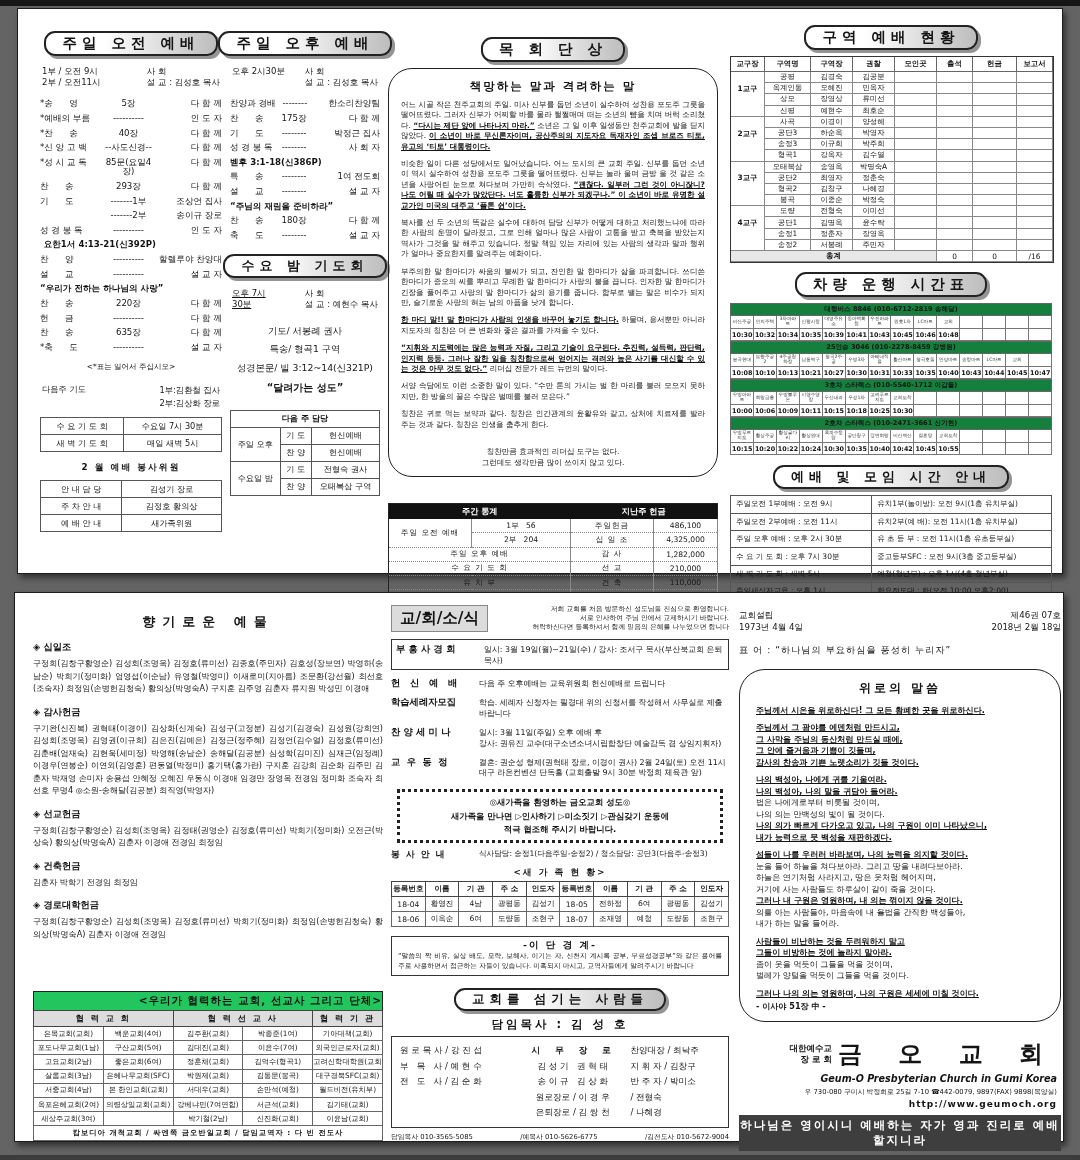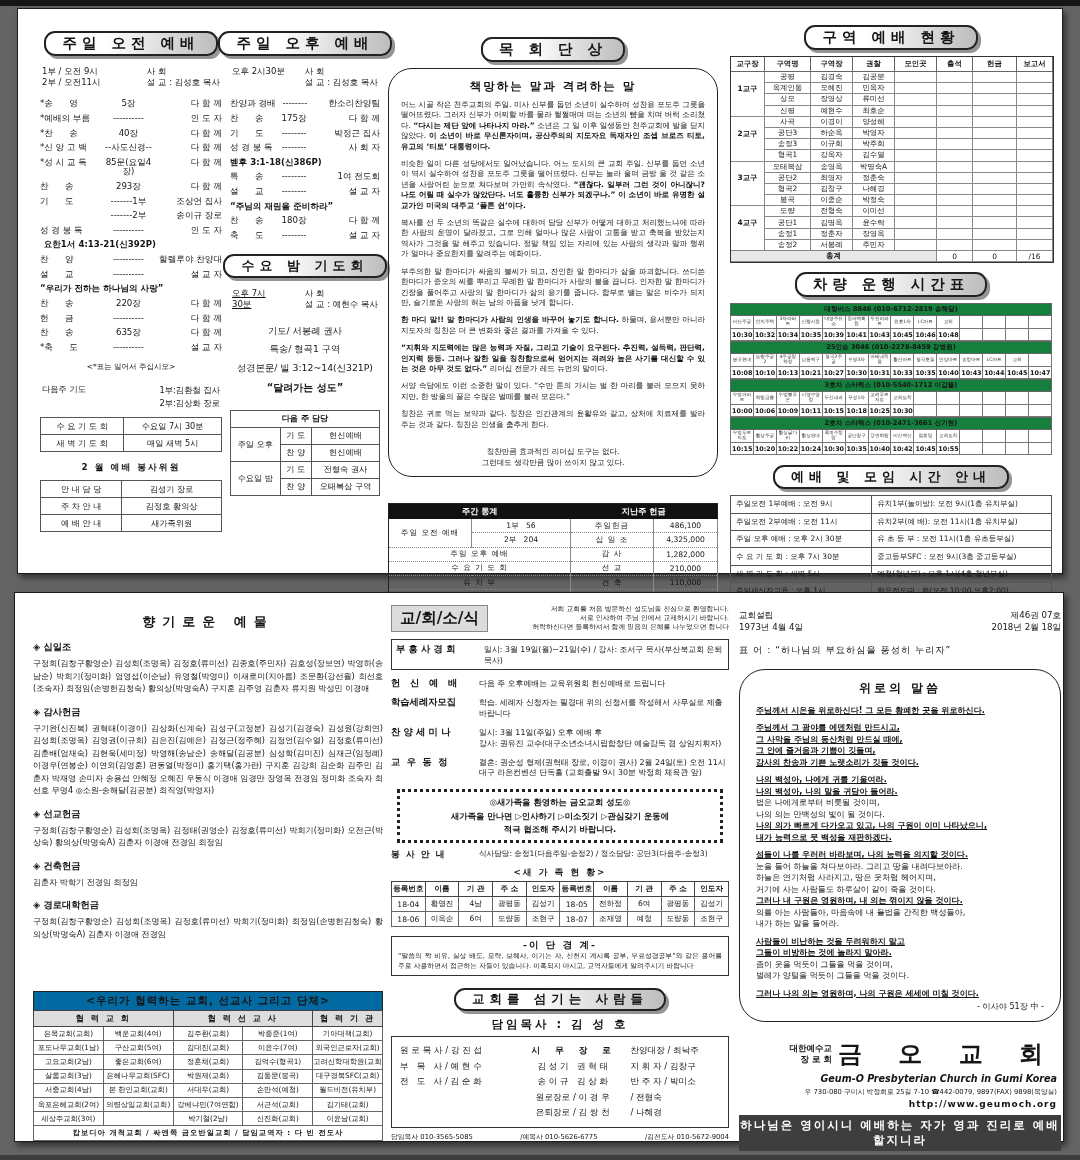--- a/index.html
+++ b/index.html
@@ -38,21 +38,21 @@
   
   .wedblock{margin-top:14px}
   .wedlines{font-size:9.3px;text-align:center;line-height:2.0;margin-top:10px}
   .wedlines .serm{font-weight:bold;font-size:10px}
 
   
   .essaybox{border:1.4px solid #222;border-radius:24px;padding:8px 12px;margin-top:2px}
   .essaytitle{text-align:center;font-weight:bold;font-size:11.5px;letter-spacing:2px;margin:2px 0 6px}
   .mp{font-size:7.55px;line-height:1.38;text-align:justify;margin:0 0 7px}
   .mp.ctr{text-align:center;white-space:pre-line;margin-bottom:0}
-  .em{font-weight:bold;}
+  .em{font-weight:bold;text-decoration:underline}
 
   
   .statst{width:100%;font-size:7.6px;border:1.6px solid #222;margin-top:26px}
   .statst th{background:#111;color:#fff;font-size:8.2px;padding:2px;font-weight:bold}
   .statst td{border-right:1px solid #888;border-bottom:1px dotted #888;padding:1.6px 5px;text-align:center}
   .statst td.lab{text-align:center;letter-spacing:1px}
   .statst td.num{text-align:center}
 
   
   .district{width:100%;font-size:7.4px;border:1.6px solid #333;border-collapse:separate;border-spacing:0;table-layout:fixed}
@@ -72,21 +72,21 @@
   
   .times{width:100%;font-size:7.5px;border:1.7px solid #222}
   .times td{border:1px solid #555;padding:3.2px 5px;white-space:nowrap;letter-spacing:0}
 
   
   .offtitle{text-align:center;font-weight:bold;font-size:13px;letter-spacing:7px;margin:4px 0 10px}
   .offsec{margin-bottom:11px}
   .offhead{font-weight:bold;font-size:9.3px;margin-bottom:3px}
   .offtext{font-size:8.1px;line-height:1.55;text-align:justify}
 
-  .coophead{background:#0369a1;border:1.6px solid #222;border-bottom:none;text-align:center;
+  .coophead{background:#22c55e;border:1.6px solid #222;border-bottom:none;text-align:right;
             font-weight:bold;font-size:10.5px;letter-spacing:1px;padding:2px 0}
   .coop{width:100%;font-size:7.3px;border:1.6px solid #222;table-layout:fixed}
   .coop th{border:1px solid #444;background:#ddd;font-size:8.2px;padding:2px 0;letter-spacing:2px}
   .coop td{border:1px solid #666;text-align:center;padding:1.6px 0;white-space:nowrap;overflow:hidden}
   .coop .cfoot{font-weight:bold;border-top:1.6px solid #222;letter-spacing:1px}
 
   .newshdr{display:flex;align-items:flex-start;margin-bottom:6px}
   .newstitle{background:#dcdcdc;border:1px solid #888;font-weight:bold;font-size:15.5px;padding:2px 8px;white-space:nowrap}
   .welcome{flex:1;font-size:6.8px;text-align:right;line-height:1.35;padding-left:8px;white-space:pre-line}
   .notice{display:flex;margin:6.5px 0;font-size:7.9px;line-height:1.35;align-items:baseline}
@@ -112,21 +112,21 @@
 
   .mast{display:flex;justify-content:space-between;font-size:8.6px;line-height:1.45}
   .mast span{white-space:pre-line}
   .mast .right{text-align:right}
   .motto{font-size:9.2px;margin:10px 0 12px;letter-spacing:1px}
   .comfort{border:1.4px solid #222;border-radius:26px;padding:10px 16px 8px}
   .comfort-title{text-align:center;font-weight:bold;font-size:12px;letter-spacing:3px;margin-bottom:8px}
   .ln{font-size:8.1px;line-height:1.42}
   .ln.u{font-weight:bold;text-decoration:underline}
   .ln.sp{height:6px}
-  .ln.src{text-align:right;font-weight:normal;margin-top:2px}
+  .ln.src{text-align:left;font-weight:bold;margin-top:2px}
   .identity{margin-top:16px;text-align:right;padding-right:4px}
   .idrow{display:flex;justify-content:flex-end;align-items:center;gap:6px}
   .denom{font-size:8.5px;font-weight:bold;text-align:right;line-height:1.25;white-space:pre-line}
   .cname{font-size:24px;font-weight:bold;letter-spacing:14px;white-space:nowrap}
   .eng{font-size:9.6px;font-style:italic;font-weight:bold;margin-top:3px}
   .addr{font-size:6.8px;margin-top:3px}
   .url{font-size:9px;font-weight:bold;letter-spacing:1px;margin-top:2px}
   .banner{background:#3e3e3e;color:#fff;text-align:center;font-size:11.5px;letter-spacing:2px;
           padding:3px 0;margin-top:6px;font-weight:bold}
 </style>

